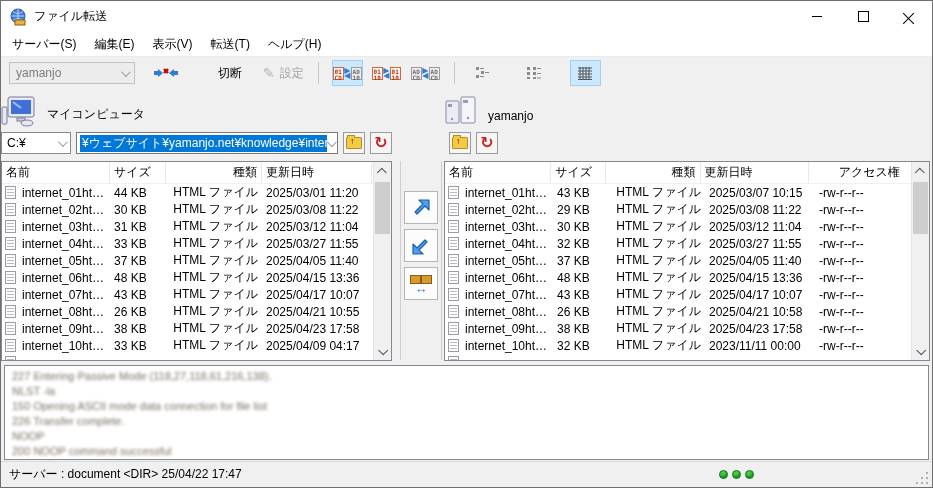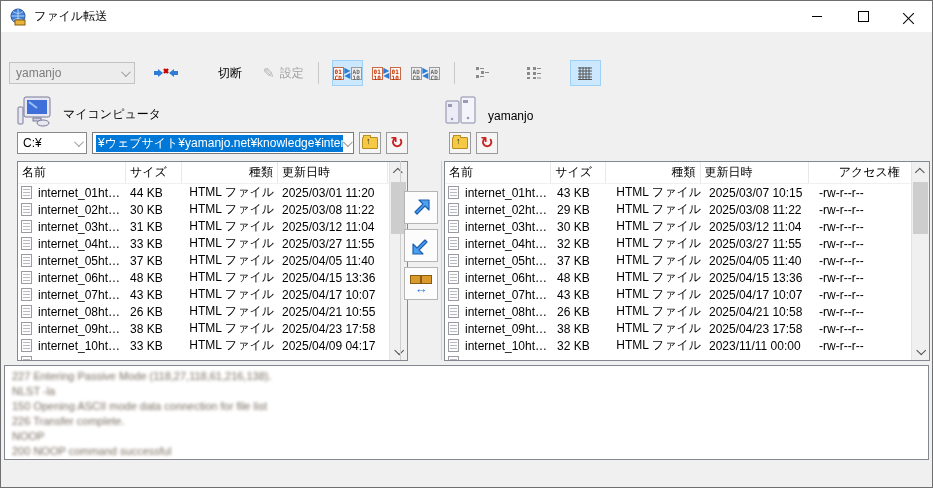--- a/index.html
+++ b/index.html
@@ -37,21 +37,21 @@
   .selbtn{background:#cce8ff;border-color:#9ed1f5;}
   .mini{width:11px;height:13px;font-size:6px;line-height:6px;text-align:center;border:1px solid;box-sizing:border-box;padding-top:1px;
         font-family:"DejaVu Sans Mono",monospace;font-weight:bold;}
   .mini.red{color:#c33000;border-color:#c66a4a;background:#fff6f2;}
   .mini.gray{color:#6a6a6a;border-color:#9a9a9a;background:#ededed;}
   .tmarrows{color:#2f7bd6;font-size:8px;line-height:5px;width:7px;text-align:center;}
   .vbtn svg{display:block;}
 
   
   .panel{position:absolute;top:88px;}
-  #local-panel{left:16px;width:391px;}
+  #local-panel{left:0;width:391px;}
   #remote-panel{left:443px;width:486px;}
   .panel-head{display:flex;align-items:flex-end;height:38px;}
   .ph-label{margin-left:10px;margin-bottom:4px;}
   .pathrow{display:flex;align-items:center;height:24px;margin-top:4px;}
   .drive-combo{width:58px;height:20px;border:1px solid #8a8a8a;background:#fff;display:flex;align-items:center;padding:0 5px;margin-right:5px;box-sizing:content-box;}
   .path-combo{flex:1;height:20px;border:1px solid #7a7a7a;background:#fff;display:flex;align-items:center;padding:0 3px;overflow:hidden;}
   .sel-text{background:#0078d7;color:#fff;padding:0 2px;white-space:nowrap;overflow:hidden;}
   .sqbtn{width:22px;height:22px;border:1px solid #9a9a9a;background:#f5f5f5;margin-left:5px;display:flex;align-items:center;justify-content:center;flex:0 0 auto;box-sizing:border-box;}
   .folderup{position:relative;width:14px;height:10px;background:#f5c944;border:1px solid #b98e1e;border-radius:1px;}
   .folderup::before{content:"";position:absolute;top:-3px;left:0;width:6px;height:2px;background:#f5c944;border:1px solid #b98e1e;border-bottom:none;}
@@ -129,20 +129,27 @@
         </div>
       <div class="wbtn">
           <div class="max-shape"></div>
         </div>
       <div class="wbtn">
           <div class="close-shape"></div>
         </div>
     </div>
   </div>
 
+  <div class="menubar" id="menubar">
+      <span class="menu-item">サーバー(S)</span>
+      <span class="menu-item">編集(E)</span>
+      <span class="menu-item">表示(V)</span>
+      <span class="menu-item">転送(T)</span>
+      <span class="menu-item">ヘルプ(H)</span>
+    </div>
 
   <div class="toolbar">
     <div class="host-combo">
       <span>yamanjo</span>
       <span class="combo-chev"></span>
     </div>
     <div class="tbtn disconnect">
       <svg width="24" height="12" viewBox="0 0 24 12">
         <path d="M0 4 h4 v-2 l5 4 -5 4 v-2 h-4 z" fill="#2f7bd6"></path>
         <path d="M10 2 l4 4 m0 -4 l-4 4" stroke="#c40000" stroke-width="2.4"></path>
@@ -514,14 +521,23 @@
 
   <div class="log" id="log">
       <div class="log-line">227 Entering Passive Mode (118,27,118,61,216,138).</div>
       <div class="log-line">NLST -la</div>
       <div class="log-line">150 Opening ASCII mode data connection for file list</div>
       <div class="log-line">226 Transfer complete.</div>
       <div class="log-line">NOOP</div>
       <div class="log-line">200 NOOP command successful</div>
     </div>
 
+  <div class="statusbar">
+    <span>サーバー : document &lt;DIR&gt; 25/04/22 17:47</span>
+    <div class="lights" id="lights">
+        <div class="light" style="background: rgb(63, 210, 63);"></div>
+        <div class="light" style="background: rgb(63, 210, 63);"></div>
+        <div class="light" style="background: rgb(63, 210, 63);"></div>
+      </div>
+    <div class="grip"></div>
+  </div>
 
 </div>
 
 </body></html>

